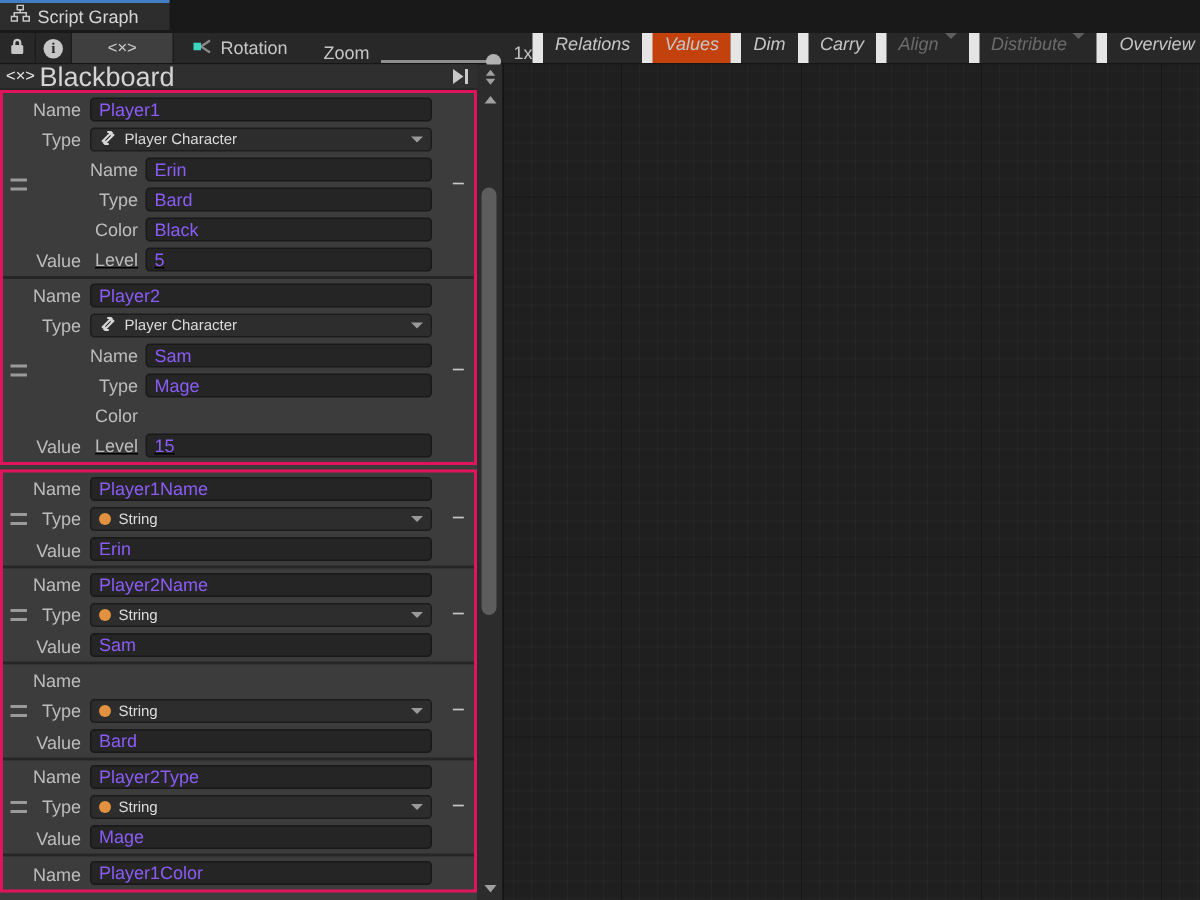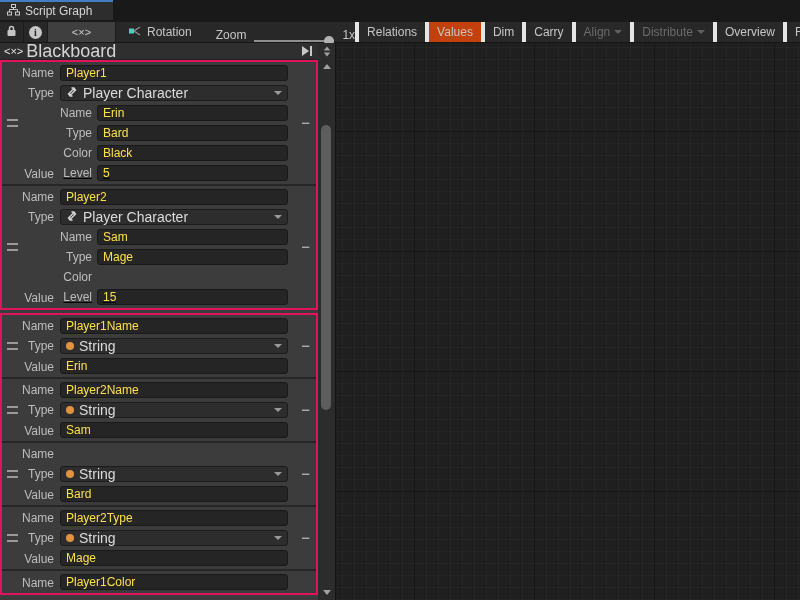--- a/index.html
+++ b/index.html
@@ -25,22 +25,22 @@
   .ibtn { width:24px; display:flex; align-items:center; justify-content:center;
           border-right:1px solid #1c1c1c; }
   .vars-btn { width:68px; background:#3f3f3f; color:#cfcfcf; display:flex; align-items:center;
               justify-content:center; font-size:11px; border-right:1px solid #1c1c1c; }
   .rot { display:flex; align-items:center; gap:5px; padding:0 10px 0 12px; color:#c6c6c6; }
   .zoomctl { display:flex; align-items:flex-end; gap:8px; padding-left:14px; color:#c6c6c6; }
   .slider { width:80px; height:2px; background:#8f8f8f; position:relative; }
   .slider-handle { position:absolute; right:0; top:-4px; width:10px; height:10px;
                    border-radius:50%; background:#b2b2b2; }
   .tbtns { margin-left:auto; display:flex; align-items:stretch; }
-  .tbtn { display:flex; align-items:center; gap:4px; padding:0 8px; color:#c6c6c6;
-          border-left:4px solid #e5e5e5; white-space:nowrap; }
+  .tbtn { display:flex; align-items:flex-start; gap:4px; padding:0 8px; color:#c6c6c6;
+          border-left:7px solid #e5e5e5; white-space:nowrap;font-style:italic; }
   .tbtn.selected { background:#c2410c; }
   .tbtn.disabled { color:#6b6b6b; }
   .caret { width:0; height:0; border-left:4px solid transparent; border-right:4px solid transparent;
            border-top:4px solid #9a9a9a; display:inline-block; }
   .caret.dim { border-top-color:#5f5f5f; }
 
   
   .bb { position:absolute; left:0; top:43px; width:318px; height:557px; background:#3c3c3c; overflow:hidden; }
   .bb-header { height:17px; background:#2f2f2f; border-bottom:1px solid #232323;
                display:flex; align-items:center; padding:0 4px; }
@@ -51,23 +51,23 @@
               border-left:7px solid #c8c8c8; }
   .dock-bar { width:2px; height:10px; background:#c8c8c8; margin-left:1px; }
 
   .pink-rect { border:2px solid #e0145c; margin-bottom:3px; }
   .group { position:relative; padding:3px 28px 3px 0; }
   .group-divider { height:2px; background:#262626; }
   .row { display:flex; align-items:center; height:16px; margin-bottom:4px; }
   .row:last-child { margin-bottom:0;align-items:flex-end; }
   .lbl { width:58px; text-align:right; padding-right:6px; color:#bdbdbd; font-size:12px; flex:none; }
   .field { flex:1; height:16px; background:#252525; border:1px solid #191919; border-radius:3px;
-           color:#fde047; font-size:12px; line-height:14px; padding:0 5px; overflow:hidden; }
+           color:#8b5cf6; font-size:12px; line-height:14px; padding:0 5px; overflow:hidden; }
   .dropdown { flex:1; height:16px; background:#2d2d2d; border:1px solid #1c1c1c; border-radius:3px;
-              display:flex; align-items:center; padding:0 5px; color:#dcdcdc; font-size:14px; gap:5px; }
+              display:flex; align-items:center; padding:0 5px; color:#dcdcdc; font-size:10px; gap:5px; }
   .dropdown .caret { margin-left:auto; }
   .dot { width:8px; height:8px; border-radius:50%; background:#e2913e; flex:none; }
   .value-row { display:flex; align-items:flex-start; }
   .subcol { flex:1; }
   .subrow { display:flex; align-items:center; height:16px; margin-bottom:4px; }
   .subrow:last-child { margin-bottom:0;text-decoration:underline; }
   .sublbl { width:37px; text-align:right; padding-right:5px; color:#bdbdbd; font-size:12px; flex:none; }
   .handle { position:absolute; left:5px; width:11px; height:8px;
             border-top:2px solid #9a9a9a; border-bottom:2px solid #9a9a9a; }
   .minus { position:absolute; right:6px; background:none; border:none; color:#c8c8c8;

